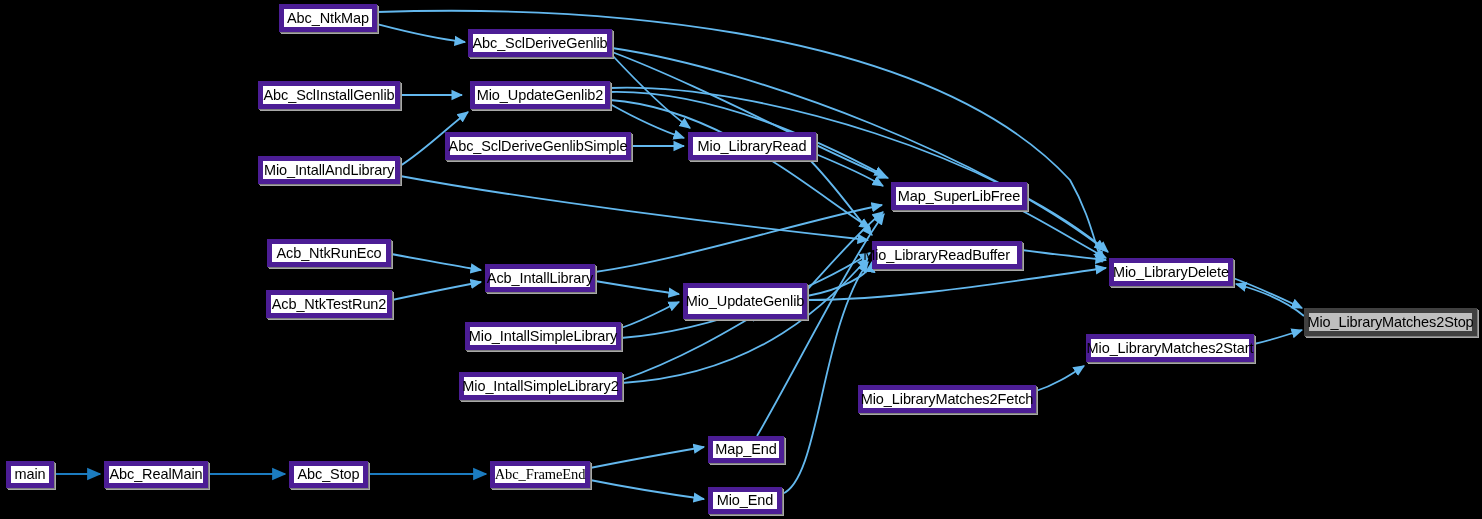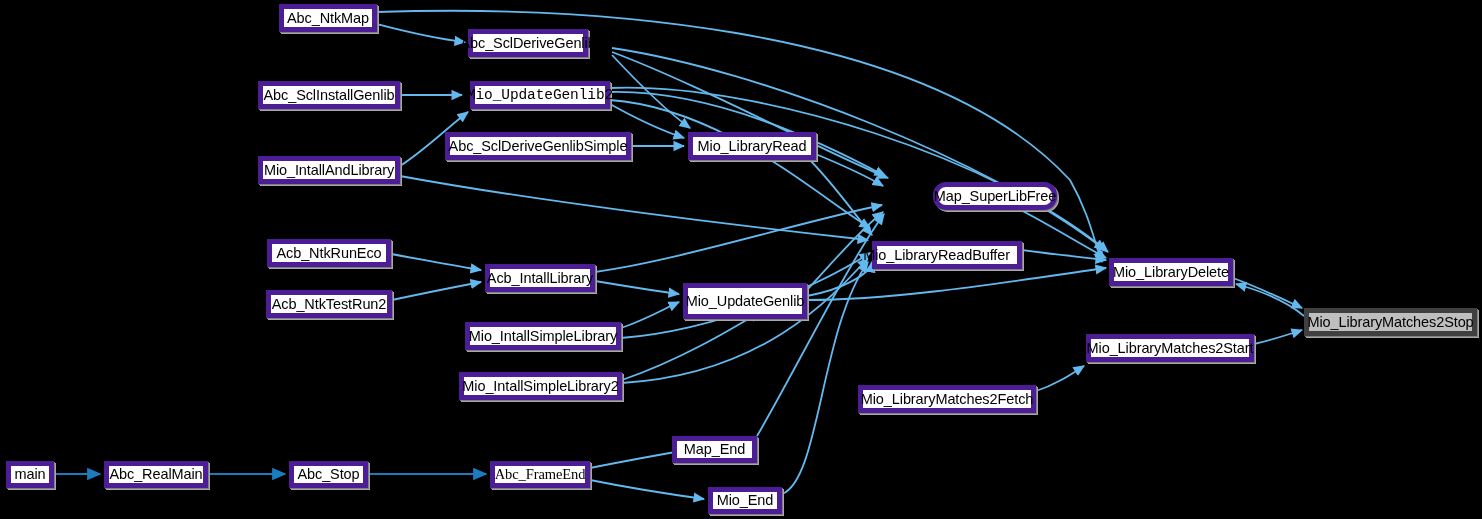--- a/index.html
+++ b/index.html
@@ -101,39 +101,39 @@
         <path d="M1233,278 C1260,288 1285,300 1302,308" stroke="#63b8ee" stroke-width="1.8" fill="none" marker-end="url(#arrow)"></path>
         <path d="M1254,344 C1272,340 1290,334 1302,330" stroke="#63b8ee" stroke-width="1.8" fill="none" marker-end="url(#arrow)"></path>
         <path d="M1036,391 C1055,385 1070,375 1084,366" stroke="#63b8ee" stroke-width="1.8" fill="none" marker-end="url(#arrow)"></path>
         <path d="M1304,316 C1290,304 1265,292 1236,284" stroke="#63b8ee" stroke-width="1.8" fill="none" marker-end="url(#arrow)"></path>
       </g>
   </svg>
   <div id="node-layer">
       <div class="node" style="left: 279px; top: 4px; width: 98px; height: 28px;">
         <span class="node-label">Abc_NtkMap</span>
       </div>
-      <div class="node" style="left: 468px; top: 29px; width: 120px; height: 28px;">
+      <div class="node" style="left: 468px; top: 29px; width: 144px; height: 28px;">
         <span class="node-label">Abc_SclDeriveGenlib</span>
       </div>
       <div class="node" style="left: 258px; top: 81px; width: 142px; height: 28px;">
         <span class="node-label">Abc_SclInstallGenlib</span>
       </div>
-      <div class="node" style="left: 470px; top: 81px; width: 140px; height: 28px; font-family: Liberation Mono, monospace;">
+      <div class="node" style="left: 470px; top: 81px; width: 140px; height: 28px;">
         <span class="node-label">Mio_UpdateGenlib2</span>
       </div>
       <div class="node" style="left: 445px; top: 132px; width: 186px; height: 28px;">
         <span class="node-label">Abc_SclDeriveGenlibSimple</span>
       </div>
       <div class="node" style="left: 688px; top: 132px; width: 128px; height: 28px;">
         <span class="node-label">Mio_LibraryRead</span>
       </div>
       <div class="node" style="left: 258px; top: 156px; width: 142px; height: 28px;">
         <span class="node-label">Mio_IntallAndLibrary</span>
       </div>
-      <div class="node" style="left: 933px; top: 182px; width: 124px; height: 28px; border-radius: 13px;">
+      <div class="node" style="left: 891px; top: 182px; width: 136px; height: 28px;">
         <span class="node-label">Map_SuperLibFree</span>
       </div>
       <div class="node" style="left: 872px; top: 241px; width: 150px; height: 28px; justify-content: flex-end;">
         <span class="node-label">Mio_LibraryReadBuffer</span>
       </div>
       <div class="node" style="left: 267px; top: 239px; width: 124px; height: 28px;">
         <span class="node-label">Acb_NtkRunEco</span>
       </div>
       <div class="node" style="left: 485px; top: 264px; width: 110px; height: 28px;">
         <span class="node-label">Acb_IntallLibrary</span>
@@ -155,21 +155,21 @@
       </div>
       <div class="node" style="left: 1086px; top: 334px; width: 168px; height: 28px;">
         <span class="node-label">Mio_LibraryMatches2Start</span>
       </div>
       <div class="node" style="left: 459px; top: 372px; width: 163px; height: 28px;">
         <span class="node-label">Mio_IntallSimpleLibrary2</span>
       </div>
       <div class="node" style="left: 858px; top: 385px; width: 178px; height: 28px;">
         <span class="node-label">Mio_LibraryMatches2Fetch</span>
       </div>
-      <div class="node" style="left: 672px; top: 436px; width: 85px; height: 27px;">
+      <div class="node" style="left: 708px; top: 436px; width: 76px; height: 27px;">
         <span class="node-label">Map_End</span>
       </div>
       <div class="node" style="left: 490px; top: 461px; width: 100px; height: 27px; font-family: Liberation Serif, serif;">
         <span class="node-label">Abc_FrameEnd</span>
       </div>
       <div class="node" style="left: 289px; top: 461px; width: 79px; height: 27px;">
         <span class="node-label">Abc_Stop</span>
       </div>
       <div class="node" style="left: 104px; top: 461px; width: 104px; height: 27px;">
         <span class="node-label">Abc_RealMain</span>

